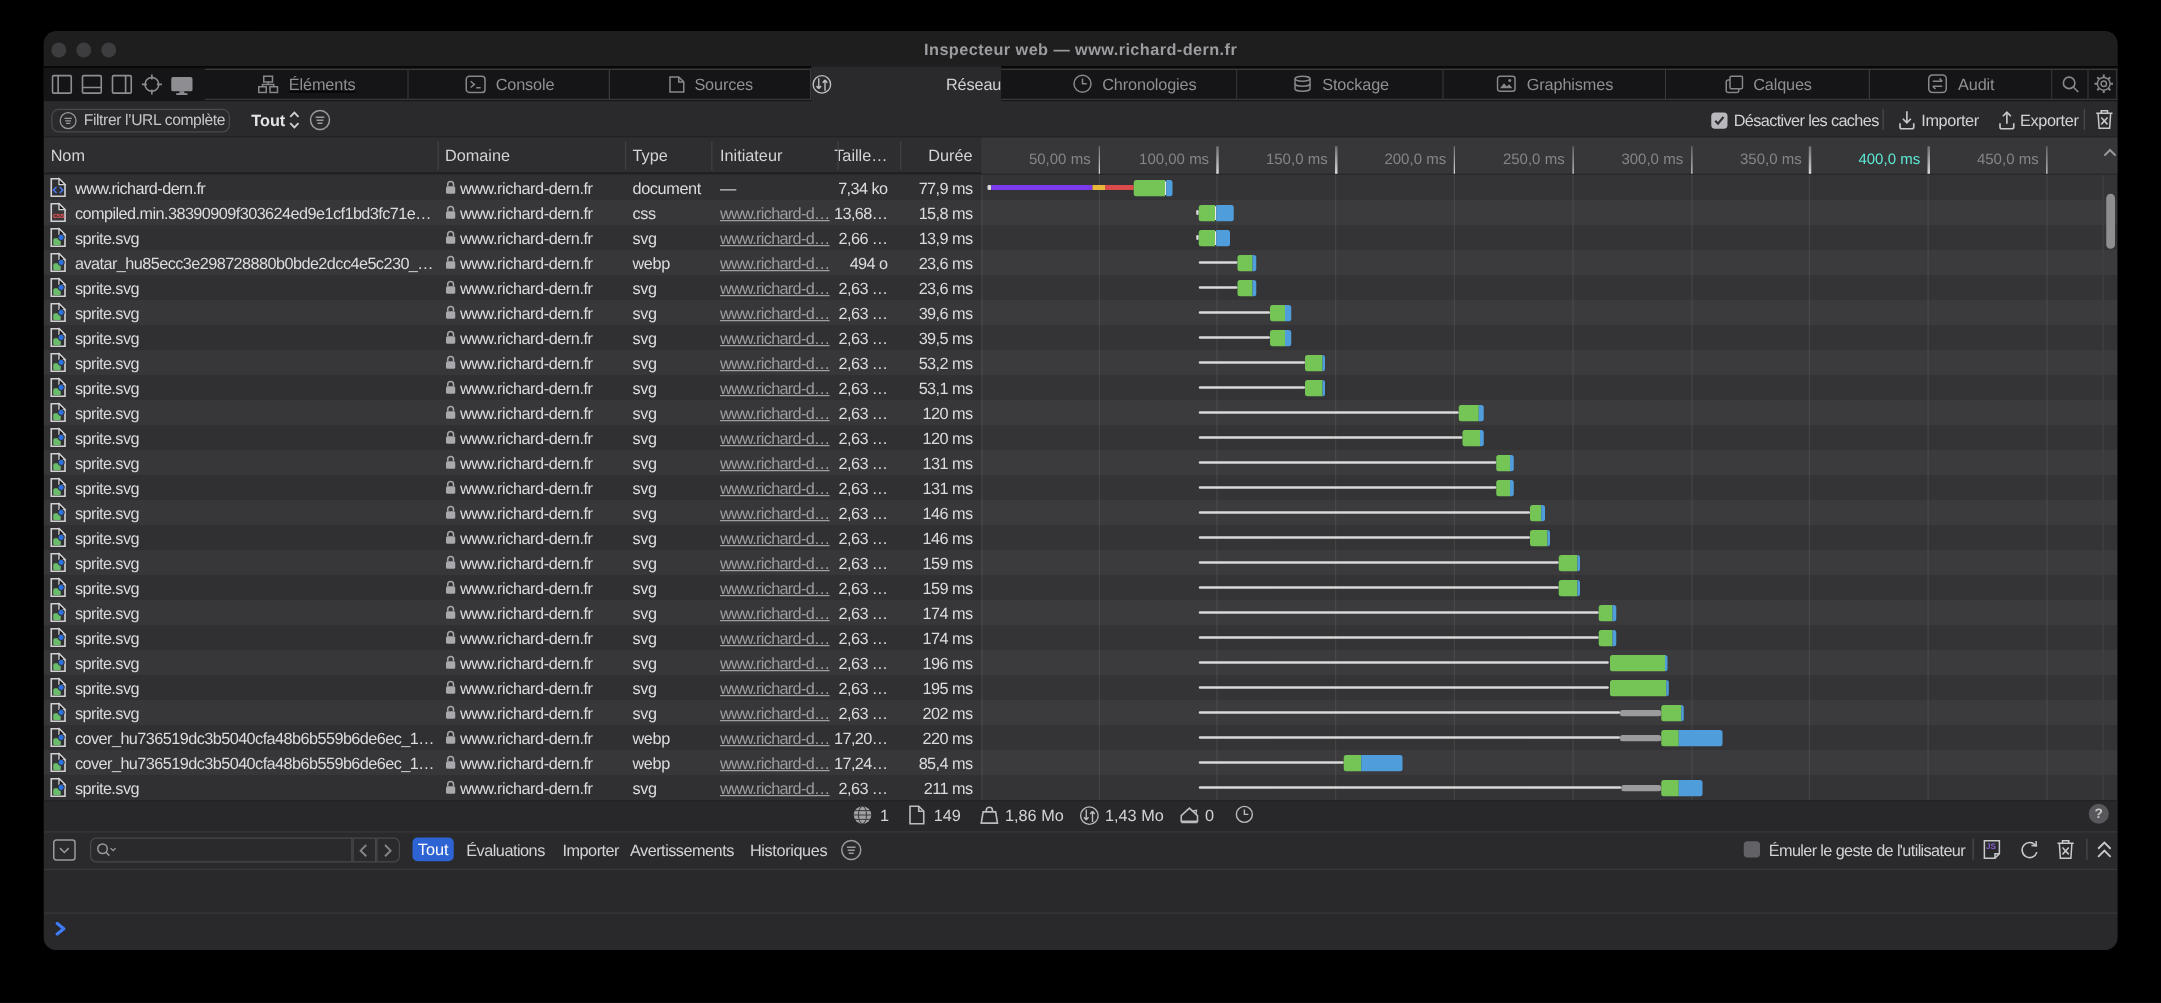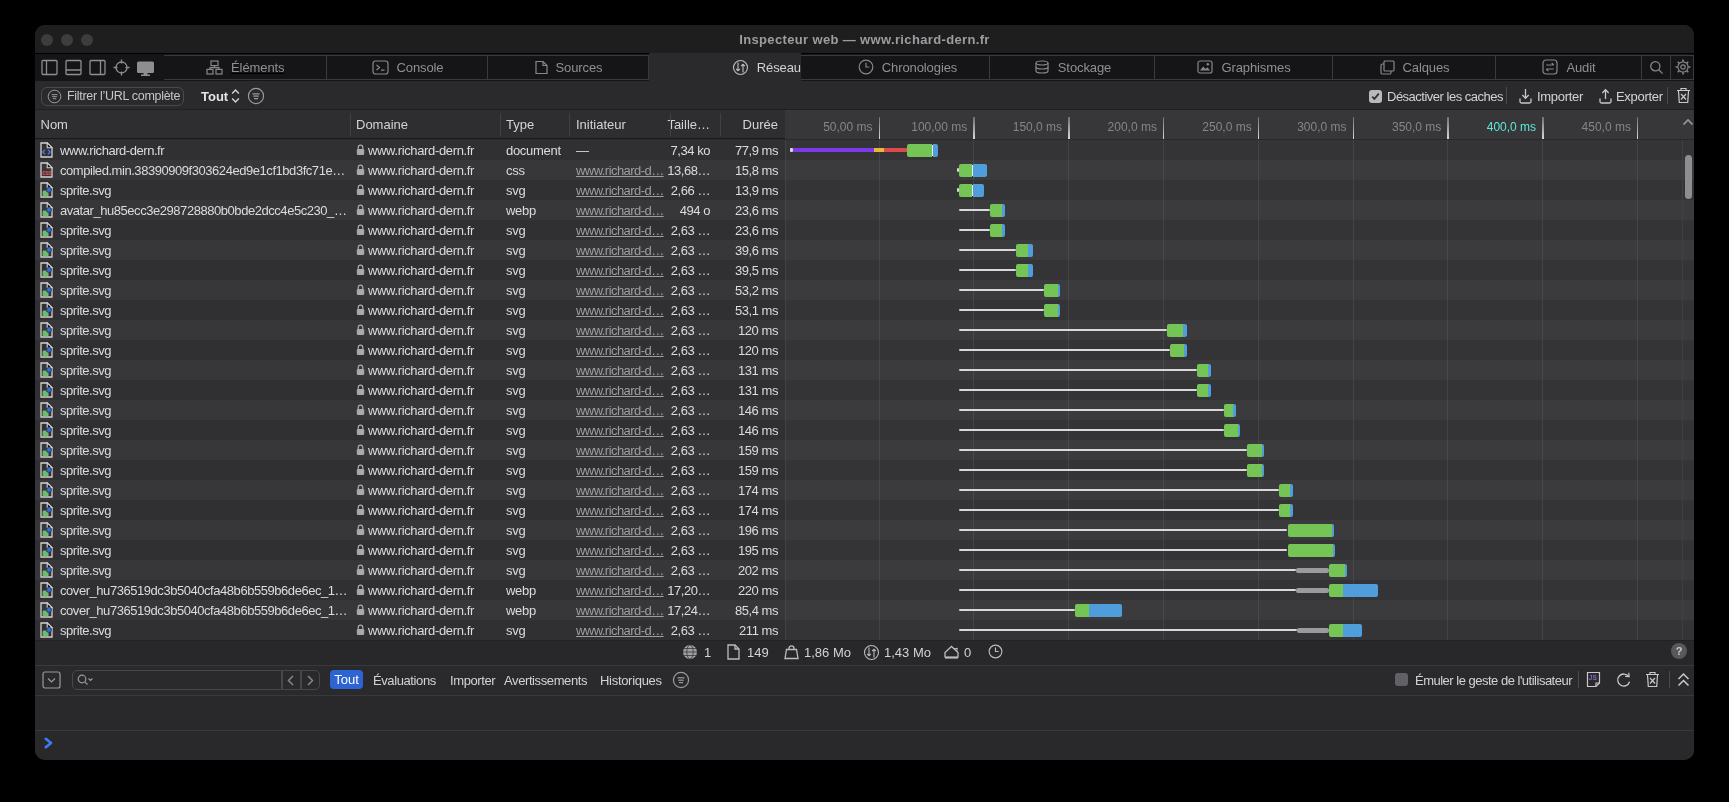--- a/index.html
+++ b/index.html
@@ -65,21 +65,21 @@
 <div class="abs" style="left:453px;top:28px;width:161px;height:28px;display:flex;align-items:center;justify-content:center;gap:8px;">
       <svg width="13" height="15" viewBox="0 0 13 15">
         <g fill="none" stroke="#88888c" stroke-width="1.2">
           <path d="M1 1.5 h7 l4 4 v8 h-11 z"></path>
           <path d="M8 1.5 v4 h4"></path>
         </g>
       </svg>
       <span style="font-size:13px;color:#8f8f94;letter-spacing:-0.1px;">Sources</span>
     </div>
 <div class="abs" style="left:614px;top:28px;width:152px;height:29px;background:#2a2a2c;"></div>
-<div class="abs" style="left:614px;top:28px;width:152px;height:28px;display:flex;align-items:center;justify-content:flex-end;gap:8px;">
+<div class="abs" style="left:614px;top:28px;width:152px;height:28px;display:flex;align-items:center;justify-content:space-between;gap:8px;">
       <svg width="17" height="17" viewBox="0 0 17 17">
         <g fill="none" stroke="#c0c0c4" stroke-width="1.1">
           <circle cx="8.5" cy="8.5" r="7"></circle>
           <path d="M6 3.5 v8.5 M6 12 l-1.8-2.2 M6 12 l1.8-2.2"></path>
           <path d="M11 13.5 V5 M11 5 l-1.8 2.2 M11 5 l1.8 2.2"></path>
         </g>
       </svg>
       <span style="font-size:13px;color:#d2d2d6;letter-spacing:-0.1px;">Réseau</span>
     </div>
 <div class="abs" style="left:766px;top:29.5px;width:189px;height:25px;border:1px solid #3a3a3c;border-left:none;background:#151517;"></div>

